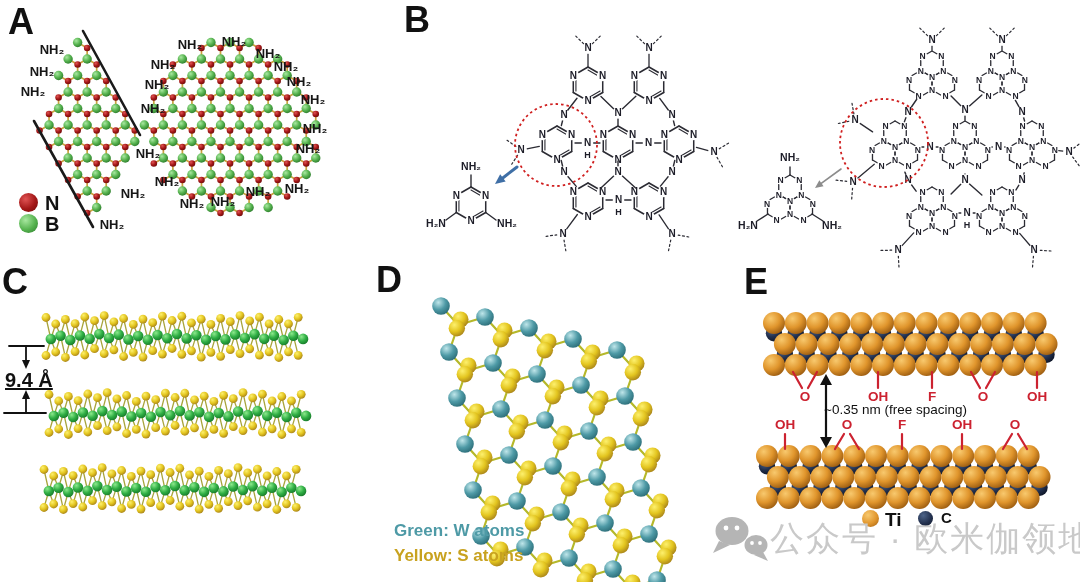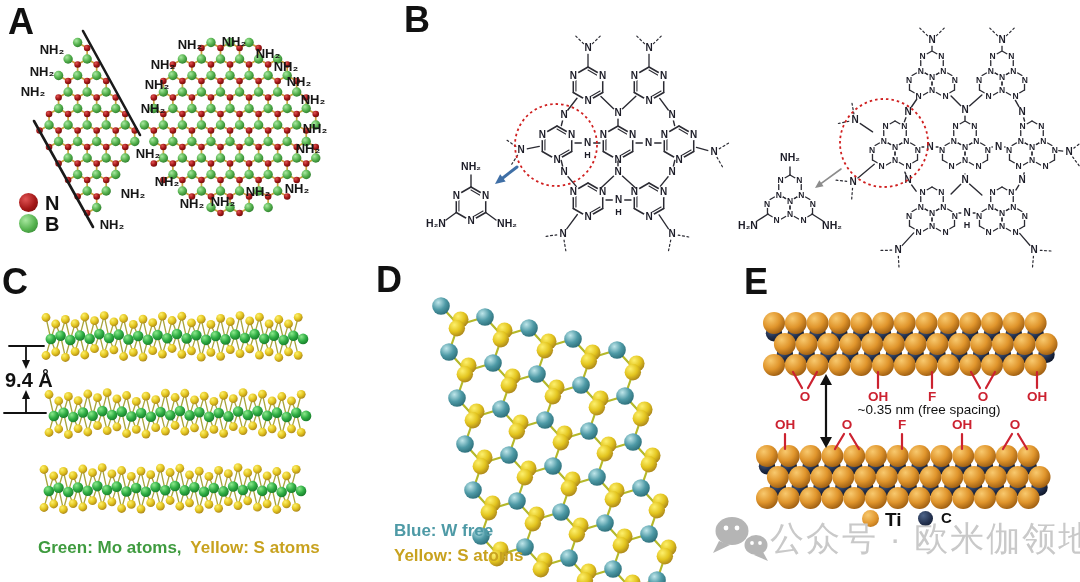--- a/index.html
+++ b/index.html
@@ -4,22 +4,22 @@
 <style>
   html,body{margin:0;padding:0;background:#ffffff;}
   #stage{position:relative;width:1080px;height:582px;background:#ffffff;overflow:hidden;
          font-family:"Liberation Sans",sans-serif;}
   #fig{position:absolute;left:0;top:0;}
   svg text{font-family:"Liberation Sans",sans-serif;}
   .plabel{position:absolute;font-size:36px;font-weight:800;color:#111;line-height:1;}
   .cap{position:absolute;font-weight:bold;font-size:17px;white-space:nowrap;}
   .sphere{position:absolute;border-radius:50%;}
   .leg-label{position:absolute;font-weight:bold;color:#111;white-space:nowrap;}
-  #spacing-c{position:absolute;left:5px;top:369px;font-size:20px;font-weight:bold;color:#111;}
-  #spacing-e{position:absolute;left:824px;top:402px;width:210px;text-align:center;
+  #spacing-c{position:absolute;left:5px;top:369px;font-size:20px;font-weight:bold;color:#111;text-decoration:underline;}
+  #spacing-e{position:absolute;left:824px;top:402px;width:210px;text-align:left;
              font-size:13.5px;color:#111;white-space:nowrap;}
   #wm-text{position:absolute;left:770px;top:516px;font-size:34px;color:#c9c9c9;
            letter-spacing:2px;white-space:nowrap;}
 </style>
 </head>
 <body>
 
 <div id="stage">
 
   <svg id="fig" width="1080" height="582" viewBox="0 0 1080 582">
@@ -2114,26 +2114,22 @@
   <div class="plabel" style="left:2px;top:264px">C</div>
   <div class="plabel" style="left:376px;top:262px">D</div>
   <div class="plabel" style="left:744px;top:264px">E</div>
 
   <div class="sphere" style="left:19px;top:193px;width:19px;height:19px;background:radial-gradient(circle at 35% 32%,#e05353,#a31717 55%,#6d0c0c)"></div>
   <div class="leg-label" style="left:45px;top:192px;font-size:20px">N</div>
   <div class="sphere" style="left:19px;top:214px;width:19px;height:19px;background:radial-gradient(circle at 35% 32%,#a8e8a0,#55b24e 55%,#2c7a2c)"></div>
   <div class="leg-label" style="left:45px;top:213px;font-size:20px">B</div>
 
   <div id="spacing-c">9.4 Å</div>
-  <div class="cap" style="left:38px;top:538px">
-    <span style="color:#3f9b3f">Green: Mo atoms,</span>
-    <span style="color:#c8a21f;margin-left:4px">Yellow: S atoms</span>
-  </div>
 
-  <div class="cap" style="left:394px;top:521px;color:#4e9aa6">Blue: W free</div>
+  <div class="cap" style="left:394px;top:521px;color:#4e9aa6">Green: W atoms</div>
   <div class="cap" style="left:394px;top:546px;color:#c8a21f">Yellow: S atoms</div>
 
   <div id="spacing-e">~0.35 nm (free spacing)</div>
   <div class="sphere" style="left:862px;top:510px;width:17px;height:17px;background:radial-gradient(circle at 35% 30%,#f8c96e,#e0952c 55%,#9c5c10)"></div>
   <div class="leg-label" style="left:885px;top:509px;font-size:19px">Ti</div>
   <div class="sphere" style="left:918px;top:511px;width:15px;height:15px;background:radial-gradient(circle at 35% 30%,#4d6489,#23314f 55%,#0e1527)"></div>
   <div class="leg-label" style="left:941px;top:509px;font-size:15px">C</div>
 
   <div id="wm-text">公众号 · 欧米伽领地</div>
 </div>

